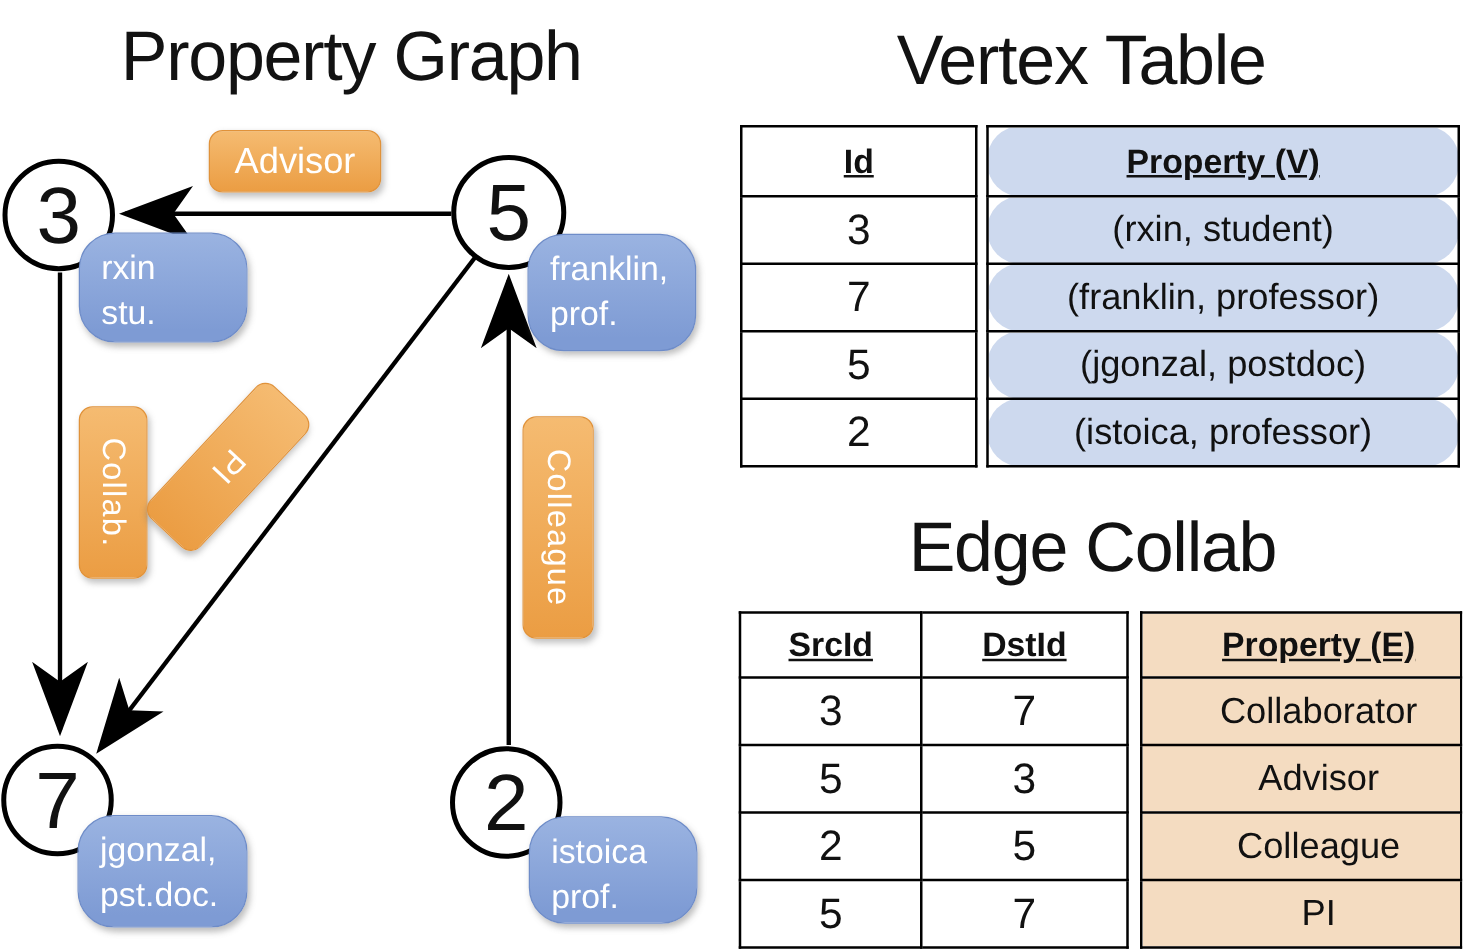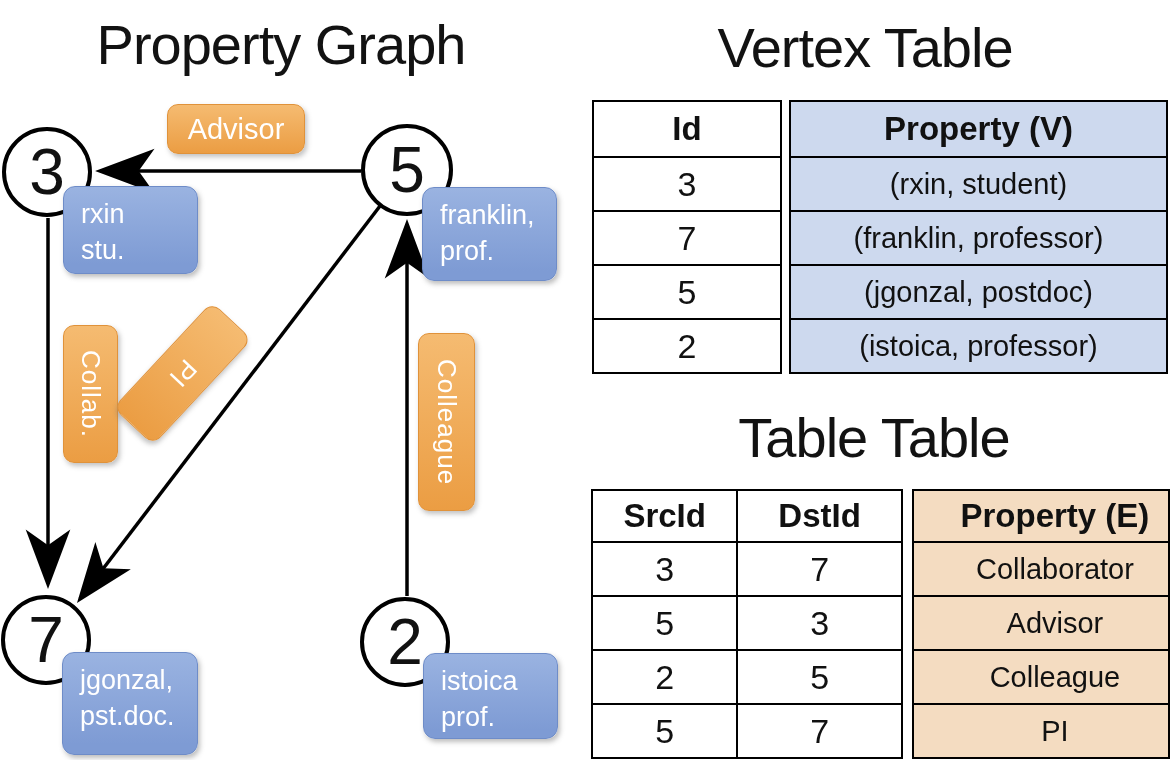--- a/index.html
+++ b/index.html
@@ -14,21 +14,21 @@
     text-align:center;white-space:nowrap;
   }
   
   .node{
     position:absolute;border:4px solid #000;border-radius:50%;background:#fff;
     display:flex;align-items:center;justify-content:center;
     font-size:64px;font-weight:300;color:#111;z-index:2;box-sizing:border-box;
   }
   
   .vbox{
-    position:absolute;z-index:3;border-radius:12px;
+    position:absolute;z-index:3;border-radius:29px;
     background:linear-gradient(180deg,#9ab3e1 0%,#7e9bd4 90%);
     border:1px solid #6e8cc8;
     box-shadow:2px 3px 5px rgba(110,110,110,.45);
     color:#fff;font-size:27px;line-height:1.32;
     padding:10px 6px 0 17px;box-sizing:border-box;
   }
   
   .ebox{
     position:absolute;z-index:4;border-radius:11px;
     background:linear-gradient(180deg,#f5bb71 0%,#eb9d43 100%);
@@ -39,24 +39,24 @@
   }
   .ebox.h{font-size:29px;}
   .vtext{writing-mode:vertical-rl;font-size:26px;letter-spacing:1px;}
   
   .tbl-wrap{position:absolute;display:flex;z-index:2;}
   table{border-collapse:collapse;table-layout:fixed;}
   th,td{
     border:2px solid #000;text-align:center;vertical-align:middle;
     padding:0;overflow:hidden;white-space:nowrap;
   }
-  th{font-size:33px;font-weight:bold;}
+  th{font-size:27px;font-weight:bold;text-decoration:underline;}
   td{font-size:29px;font-weight:400;}
   td.num{font-size:34px;}
-  .bluecell{background:#cdd9ee;}
+  .bluecell{background:#cdd9ee;border-radius:26px;}
   .tancell{background:#f4dcc1;padding-left:28px;}
   .whitecell{background:#ffffff;}
   svg{display:block;}
 </style>
 </head>
 <body>
 
 <div id="stage">
 
   <div class="abs big-title" style="left:0;top:12px;width:562px;">Property Graph</div>
@@ -87,21 +87,21 @@
   </div>
 
   <div class="vbox" style="left:63px;top:186px;width:135px;height:88px;">
     <div>rxin</div>
     <div>stu.</div>
   </div>
   <div class="vbox" style="left:422px;top:187px;width:135px;height:94px;">
     <div>franklin,</div>
     <div>prof.</div>
   </div>
-  <div class="vbox" style="left:62px;top:652px;width:136px;height:103px;">
+  <div class="vbox" style="left:62px;top:652px;width:136px;height:90px;">
     <div>jgonzal,</div>
     <div>pst.doc.</div>
   </div>
   <div class="vbox" style="left:423px;top:653px;width:135px;height:86px;">
     <div>istoica</div>
     <div>prof.</div>
   </div>
 
   <div class="ebox h" style="left:167px;top:104px;width:138px;height:50px;">
     <span>Advisor</span>
@@ -152,21 +152,21 @@
       <tr style="height:54px;">
             <td class="bluecell">(jgonzal, postdoc)</td>
           </tr>
       <tr style="height:54px;">
             <td class="bluecell">(istoica, professor)</td>
           </tr>
     </tbody>
       </table>
   </div>
 
-  <div class="abs big-title" style="left:589px;top:405px;width:570px;">Table Table</div>
+  <div class="abs big-title" style="left:589px;top:405px;width:570px;">Edge Collab</div>
 
   <div class="tbl-wrap" style="left:591px;top:489px;gap:9px;">
     <table>
       <tbody>
           <tr style="height:52px;">
         <th class="whitecell" style="width:149px;">SrcId</th>
         <th class="whitecell" style="width:170px;">DstId</th>
       </tr>
       <tr style="height:54px;">
         <td class="num whitecell">3</td>

